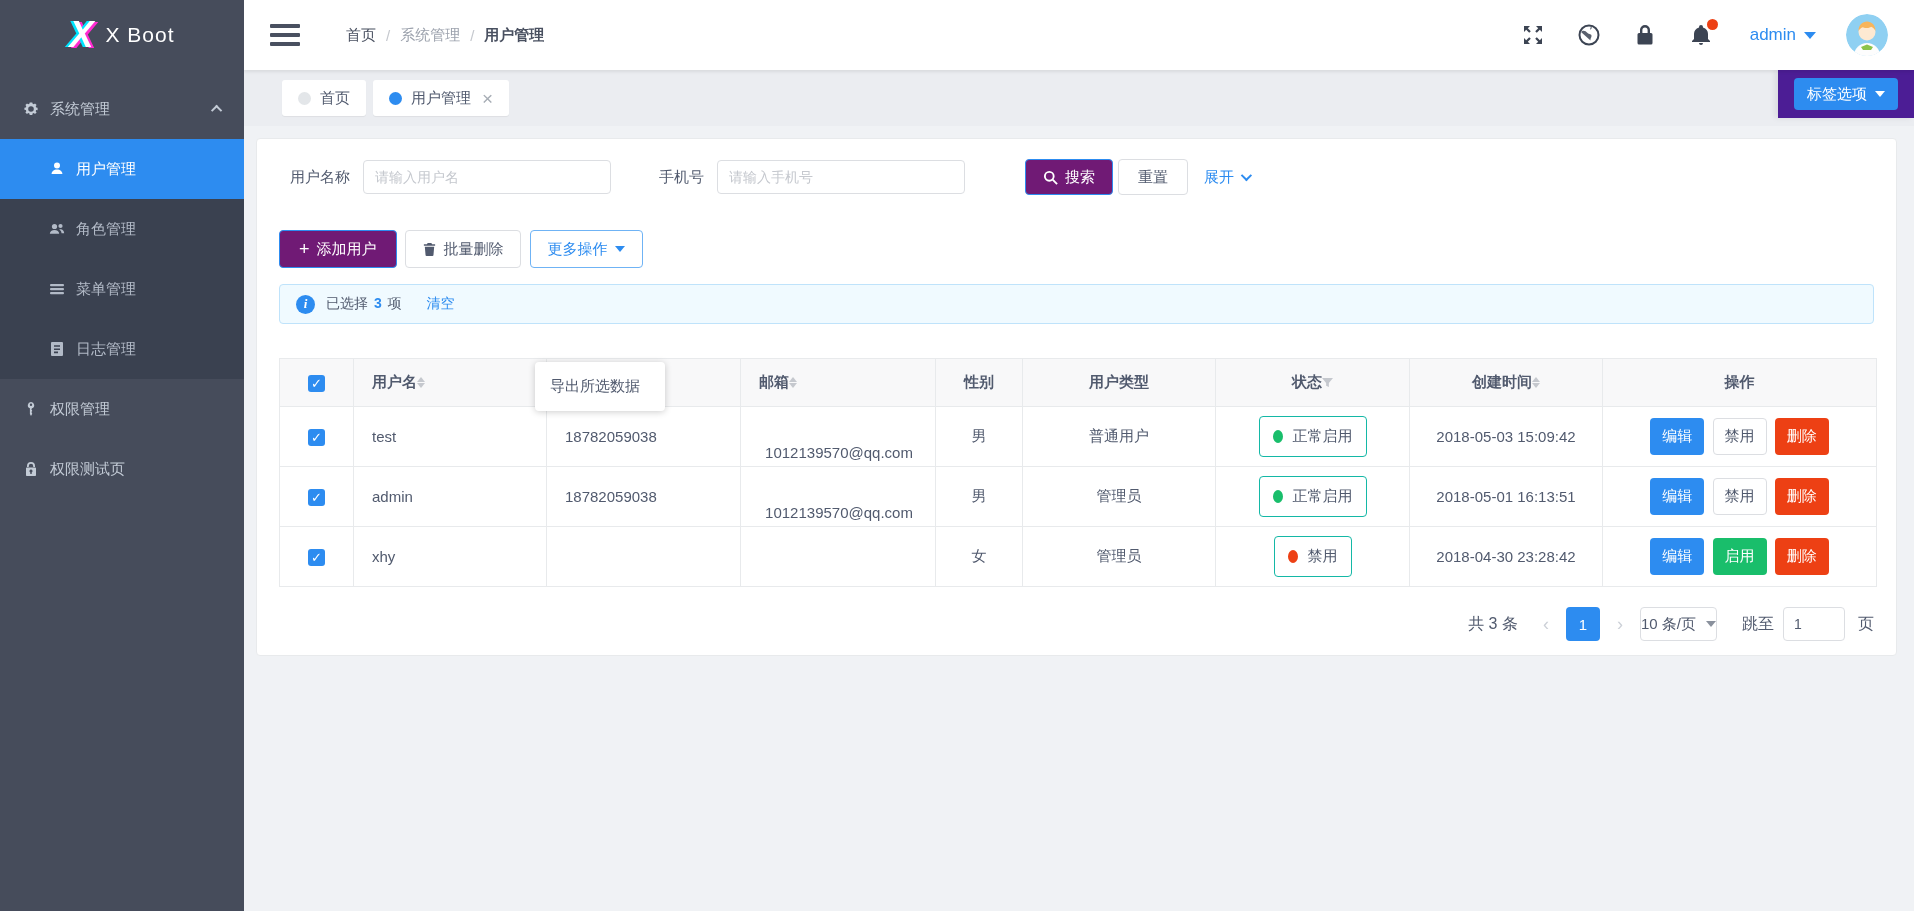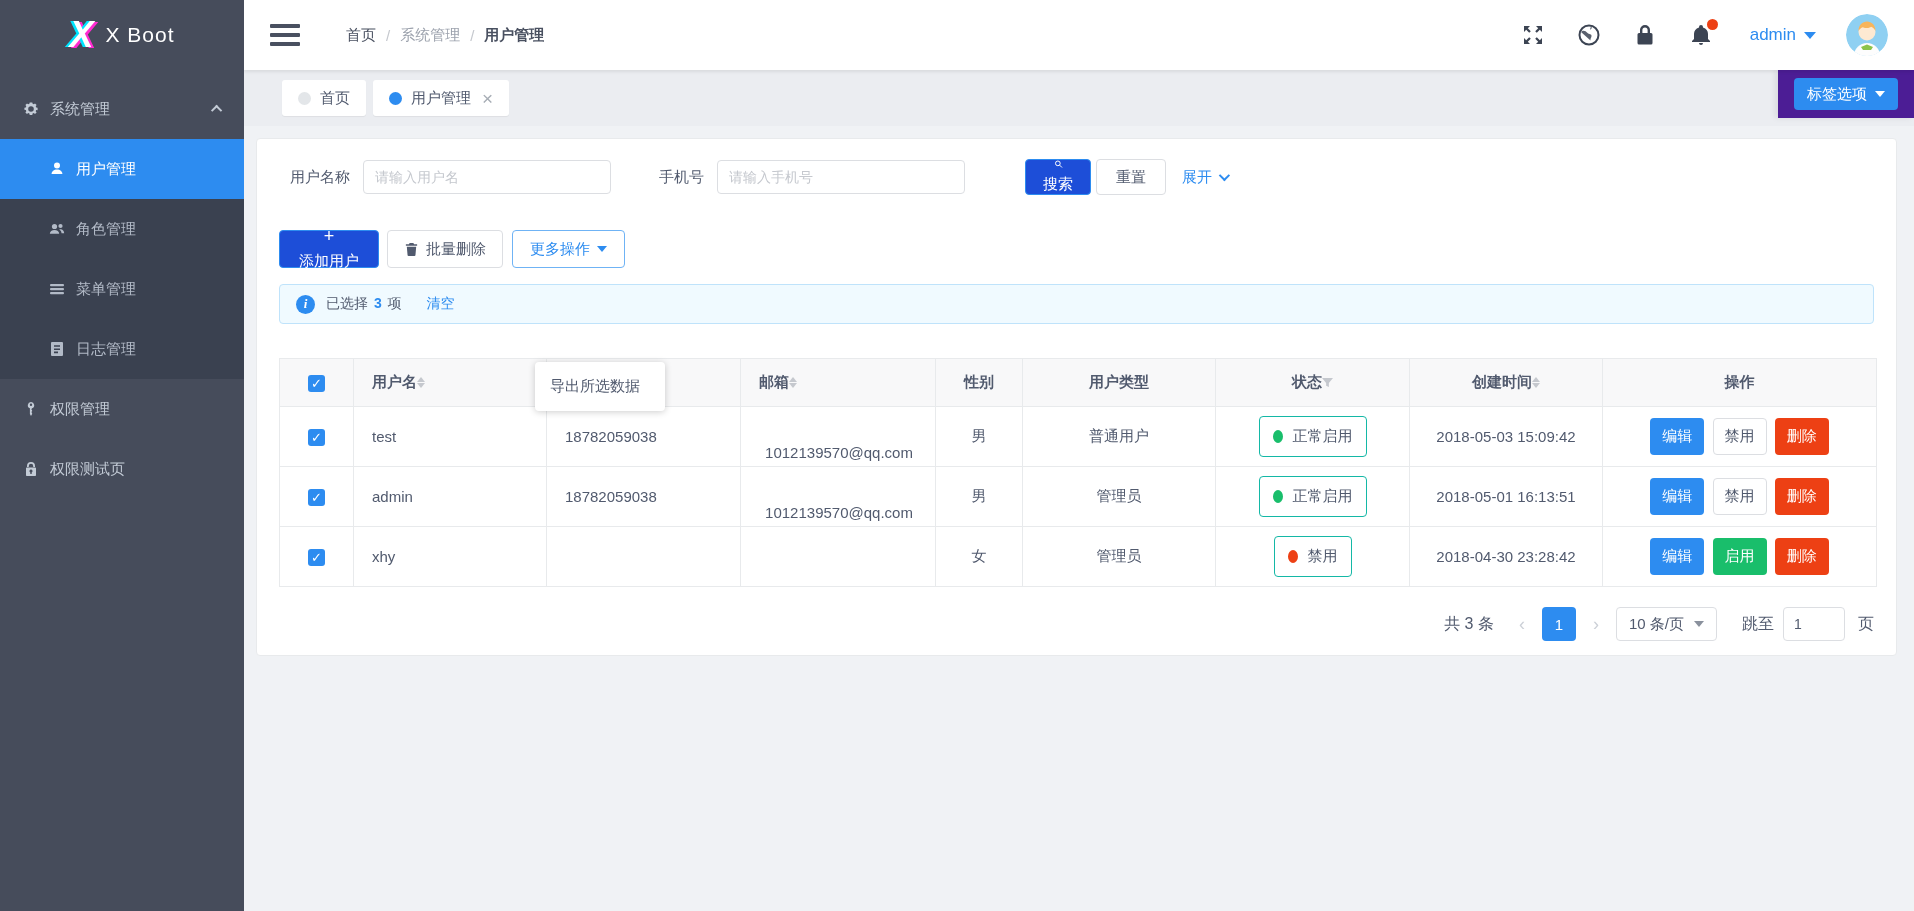--- a/index.html
+++ b/index.html
@@ -51,21 +51,21 @@
   
   .card { position:absolute; left:256px; top:138px; width:1641px; height:518px; background:#fff; border:1px solid #e8eaec; border-radius:4px; padding:20px 22px; }
 
   
   .search-row { display:flex; align-items:center; height:36px; margin-left:11px; }
   .f-label { font-size:15px; color:#515a6e; margin-right:13px; }
   .f-input { width:248px; height:34px; border:1px solid #dcdee2; border-radius:4px; padding:0 11px; font-size:14px; color:#515a6e; outline:none; font-family:inherit; }
   .f-input::placeholder { color:#c5c8ce; }
   .gap-48 { width:48px; } .gap-60 { width:60px; }
   .btn { display:inline-flex; align-items:center; justify-content:center; gap:7px; border-radius:4px; cursor:pointer; font-size:15px; font-family:inherit; border:1px solid transparent; }
-  .btn-primary { background:#1d4ed8; color:#fff; border-color:#2d8cf0;flex-direction:column; }
+  .btn-primary { background:#701a75; color:#fff; border-color:#2d8cf0; }
   .btn-default { background:#fff; color:#515a6e; border-color:#dcdee2; }
   .btn-ghost { background:#fff; color:#2d8cf0; border-color:#6fb3f5; }
   .btn-search { height:36px; padding:0 17px; }
   .btn-reset { height:36px; padding:0 19px; margin-left:5px; }
   .expand-link { color:#2d8cf0; margin-left:16px; display:flex; align-items:center; gap:7px; cursor:pointer; font-size:15px; }
   .chev-down { width:8px; height:8px; border-right:2px solid #2d8cf0; border-bottom:2px solid #2d8cf0; transform:rotate(45deg) translateY(-2px); }
 
   
   .toolbar-row { display:flex; align-items:center; margin-top:35px; height:38px; position:relative; }
   .btn-add { height:38px; padding:0 19px; margin-right:8px; font-size:15px; }
@@ -108,21 +108,21 @@
   .act-edit { background:#2d8cf0; color:#fff; }
   .act-plain { background:#fff; color:#515a6e; border-color:#dcdee2; }
   .act-green { background:#19be6b; color:#fff; }
   .act-red { background:#ed4014; color:#fff; }
 
   
   .pager { display:flex; align-items:center; justify-content:flex-end; margin-top:20px; gap:9px; font-size:15px; color:#515a6e; }
   .pg-total { margin-right:8px; font-size:16px; }
   .pg-arrow { color:#ccd0d7; font-size:18px; width:22px; text-align:center; cursor:pointer; user-select:none; }
   .pg-page { width:34px; height:34px; background:#2d8cf0; color:#fff; border-radius:4px; display:flex; align-items:center; justify-content:center; cursor:pointer; }
-  .pg-select { height:34px; border:1px solid #dcdee2; border-radius:4px; display:flex; align-items:center; gap:10px; padding:0 12px; cursor:pointer; background:#fff; }
+  .pg-select { height:34px; border:1px solid #dcdee2; border-radius:4px; display:flex; align-items:center; gap:10px; padding:0 0; cursor:pointer; background:#fff; }
   .tri-down-gray { width:0; height:0; border-left:5px solid transparent; border-right:5px solid transparent; border-top:6px solid #8a919d; }
   .pg-jump-label { margin-left:16px; font-size:16px; }
   .pg-input { width:62px; height:34px; border:1px solid #dcdee2; border-radius:4px; padding:0 10px; font-size:14px; color:#515a6e; outline:none; font-family:inherit; }
   .pg-suffix { font-size:16px; margin-left:4px; }
 
   svg { display:block; }
 </style>
 </head>
 <body>
 

